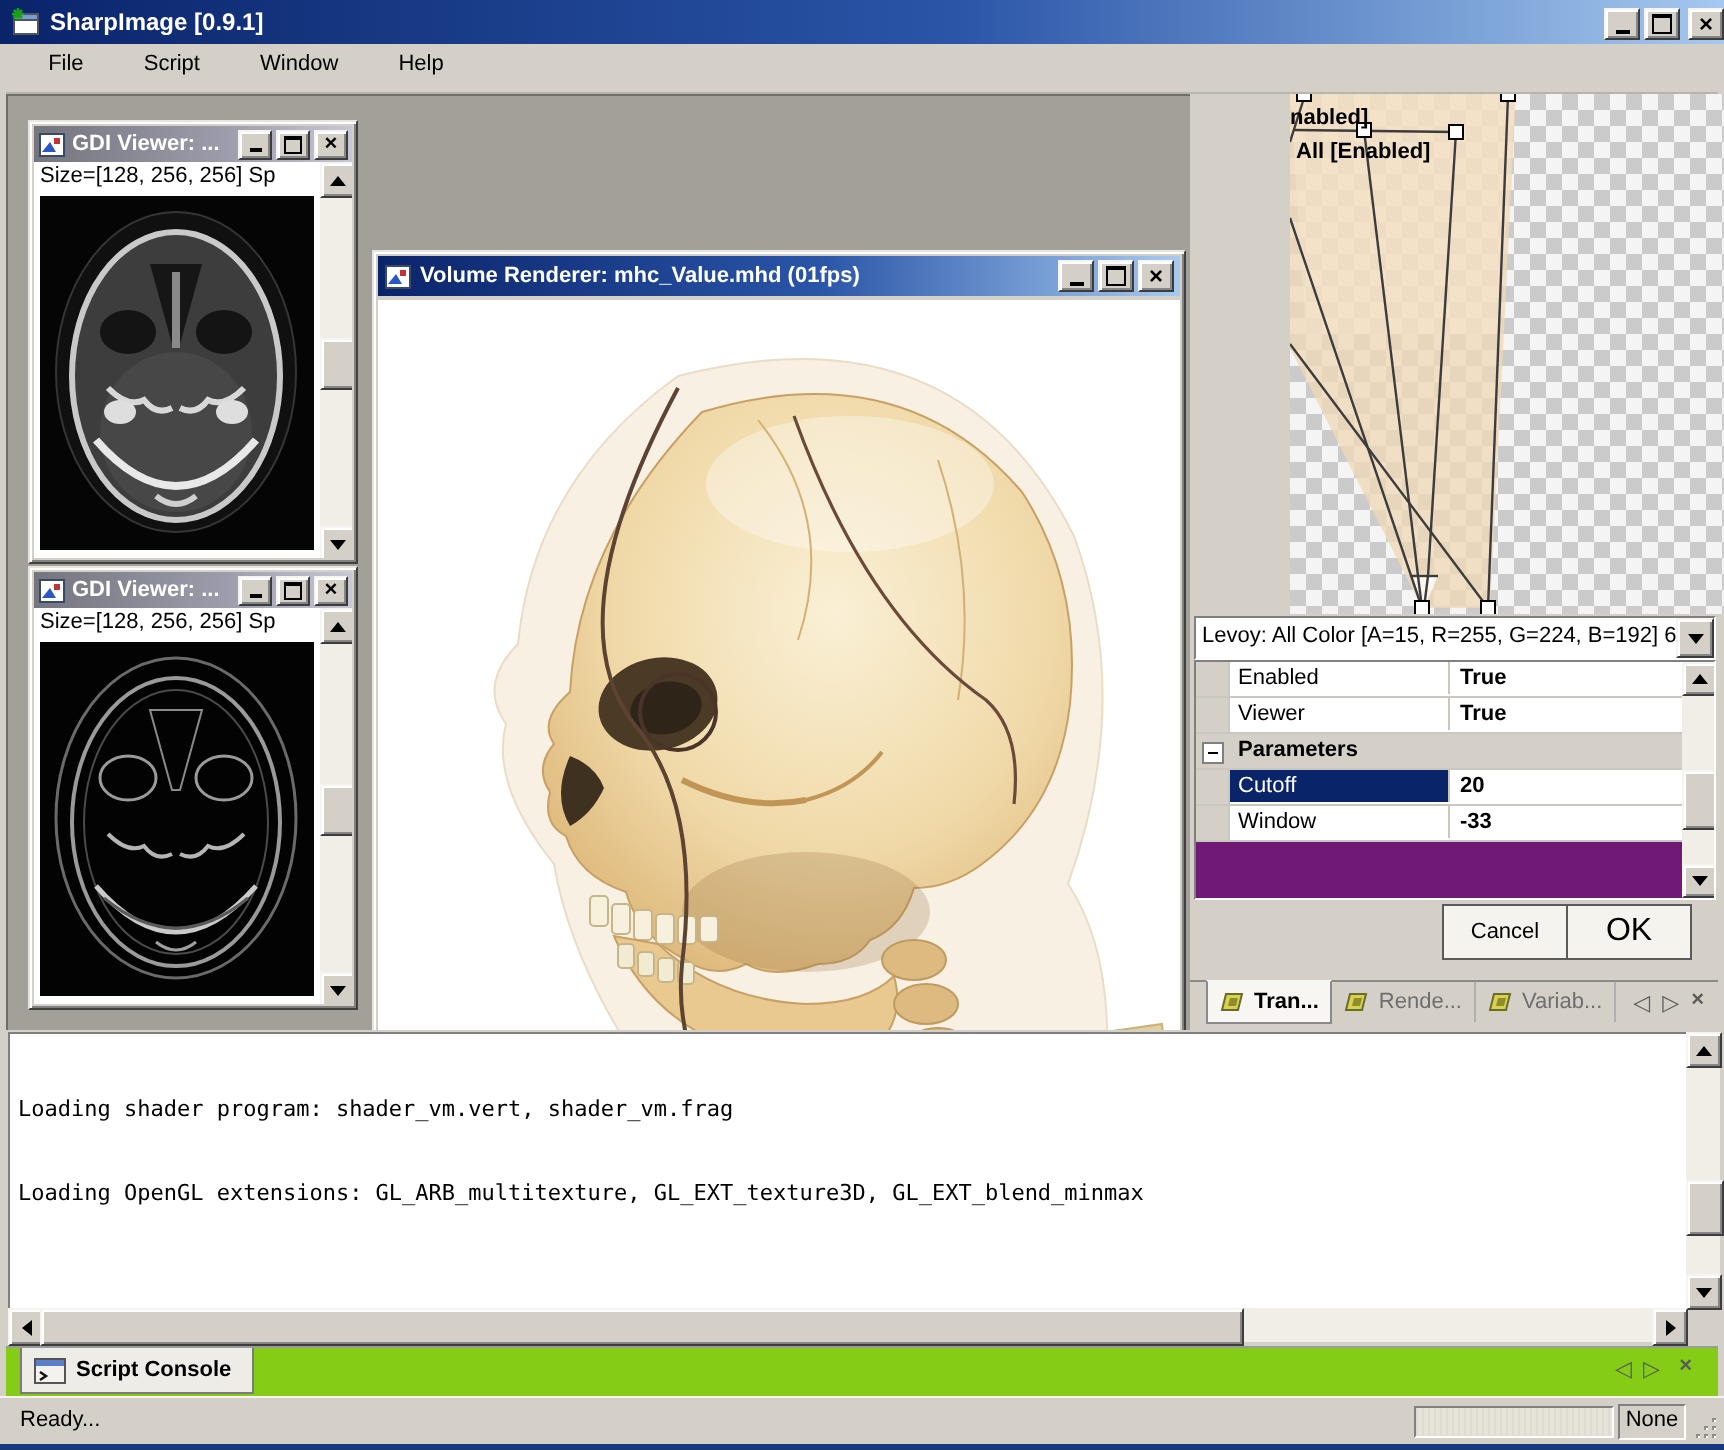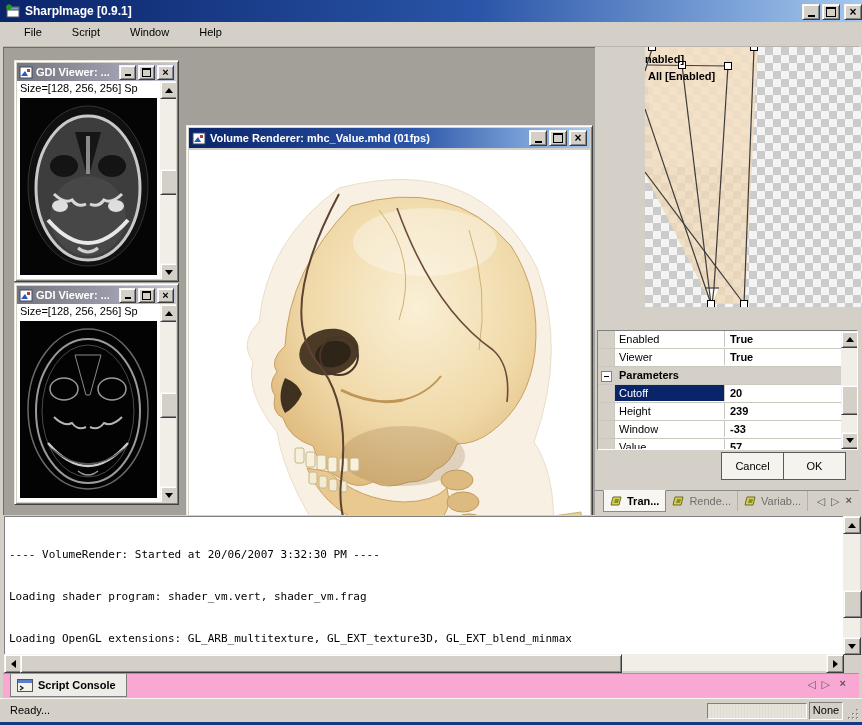--- a/index.html
+++ b/index.html
@@ -300,20 +300,26 @@
             <rect x="79.5" y="15.5" width="7" height="7"></rect>
             <rect x="105.5" y="-3.5" width="7" height="7"></rect>
             <rect x="62.5" y="253.5" width="7" height="7"></rect>
             <rect x="95.5" y="253.5" width="7" height="7"></rect>
           </g>
         </svg>
         <div class="abs" style="left:0;top:6px;font-weight:bold;">nabled]</div>
         <div class="abs" style="left:3px;top:23px;font-weight:bold;">All [Enabled]</div>
       </div>
 
+      <div class="abs sunken" style="left:2px;top:261px;width:259px;height:20px;background:#fff;overflow:hidden;">
+        <div style="position:absolute;left:3px;top:3px;white-space:nowrap;">Levoy: All Color [A=15, R=255, G=224, B=192] 6</div>
+        <span class="sbtn" style="right:0;top:0;width:17px;height:18px;">
+            <span class="tri-dn"></span>
+          </span>
+      </div>
 
       <div class="abs sunken" style="left:2px;top:283px;width:259px;height:118px;background:#701a75;overflow:hidden;">
         <div class="grid-row">
           <span class="grid-gutter"></span>
           <span class="grid-name">Enabled</span>
           <span class="grid-val">True</span>
         </div>
         <div class="grid-row">
           <span class="grid-gutter"></span>
           <span class="grid-name">Viewer</span>
@@ -327,47 +333,37 @@
           </span>
           <span style="position:absolute;left:21px;top:0;height:16px;line-height:16px;font-weight:bold;">Parameters</span>
         </div>
         <div class="grid-row">
           <span class="grid-gutter"></span>
           <span class="grid-name" style="background:#0a246a;color:#fff;">Cutoff</span>
           <span class="grid-val">20</span>
         </div>
         <div class="grid-row">
           <span class="grid-gutter"></span>
-          <span class="grid-name">Height</span>
-          <span class="grid-val">239</span>
-        </div>
-        <div class="grid-row">
-          <span class="grid-gutter"></span>
           <span class="grid-name">Window</span>
           <span class="grid-val">-33</span>
-        </div>
-        <div class="grid-row">
-          <span class="grid-gutter"></span>
-          <span class="grid-name">Value</span>
-          <span class="grid-val">57</span>
         </div>
 
         <div class="abs" style="right:0;top:0;width:16px;height:116px;background:#f0eee6;">
           <span class="sbtn" style="left:0;top:0;height:15px;">
               <span class="tri-up"></span>
             </span>
           <span class="sthumb" style="left:0;top:54px;width:16px;height:28px;"></span>
           <span class="sbtn" style="left:0;top:101px;height:15px;">
               <span class="tri-dn"></span>
             </span>
         </div>
       </div>
 
       <button class="abs" style="left:126px;top:405px;width:63px;height:28px;background:#f4f3ee;border:1px solid #5a5a5a;font-family:'Liberation Sans',sans-serif;font-size:11px;">Cancel</button>
-      <button class="abs" style="left:188px;top:405px;width:63px;height:28px;background:#f4f3ee;border:1px solid #5a5a5a;font-family:'Liberation Sans',sans-serif;font-size:11px;">OK</button>
+      <button class="abs" style="left:188px;top:405px;width:63px;height:28px;background:#f4f3ee;border:1px solid #5a5a5a;font-family:'Liberation Sans',sans-serif;font-size:16px;">OK</button>
 
       <div class="abs" style="left:0;top:443px;width:264px;height:25px;border-top:1px solid #8a8a8a;display:flex;align-items:flex-start;">
         <span style="width:8px;"></span>
         <span class="ptab active">
           <svg width="13" height="12">
               <path d="M3,2 L11,2 L9,10 L1,10 Z" fill="#d6d24e" stroke="#6b6b2a"></path>
               <path d="M5,4 L9,4 L8,8 L4,8 Z" fill="#8f8c2e"></path>
             </svg>
           <span>Tran...</span>
         </span>
@@ -389,21 +385,20 @@
         <span class="navglyph" style="margin-top:4px;">◁</span>
         <span class="navglyph" style="margin-top:4px;">▷</span>
         <span class="navglyph" style="margin-top:3px;font-weight:bold;margin-right:4px;">×</span>
       </div>
     </div>
   </div>
 
   <div class="abs" style="left:3px;top:515px;width:856px;height:158px;background:#d4d0c8;">
     <div class="abs" style="left:1px;top:1px;width:839px;height:137px;background:#fff;border:1px solid #808080;border-right:none;overflow:hidden;">
       <div class="mono" style="padding:3px 0 0 4px;">
-        <div>---- VolumeRender: Started at 20/06/2007 3:32:30 PM ----</div>
         <div>Loading shader program: shader_vm.vert, shader_vm.frag</div>
         <div>Loading OpenGL extensions: GL_ARB_multitexture, GL_EXT_texture3D, GL_EXT_blend_minmax</div>
         
         
         
         
         
       </div>
     </div>
     <div class="abs" style="left:840px;top:1px;width:17px;height:137px;background:#f0eee6;">
@@ -419,21 +414,21 @@
       <span class="sbtn" style="left:0;top:0;height:17px;">
           <span class="tri-lf"></span>
         </span>
       <span class="sthumb" style="left:16px;top:0;width:600px;height:17px;"></span>
       <span class="sbtn" style="left:822px;top:0;height:17px;">
           <span class="tri-rt"></span>
         </span>
     </div>
   </div>
 
-  <div class="abs" style="left:3px;top:673px;width:856px;height:25px;background:#f9a8d4;border-top:1px solid #9a9a9a;">
+  <div class="abs" style="left:3px;top:673px;width:856px;height:25px;background:#84cc16;border-top:1px solid #9a9a9a;">
     <div class="abs" style="left:7px;top:0;height:22px;padding:0 10px 0 6px;display:flex;align-items:center;gap:5px;background:#eeece6;border:1px solid #7b7b7b;border-top:none;font-weight:bold;">
       <svg width="16" height="13">
         <rect x="0.5" y="0.5" width="15" height="12" fill="#f4f2ec" stroke="#555"></rect>
         <rect x="1" y="1" width="14" height="3" fill="#5a7ec7"></rect>
         <path d="M3,7 L6,9 L3,11" stroke="#111" stroke-width="1.2" fill="none"></path>
       </svg>
       <span>Script Console</span>
     </div>
     <span class="abs" style="right:40px;top:4px;"><span class="navglyph">◁</span></span>
     <span class="abs" style="right:26px;top:4px;"><span class="navglyph">▷</span></span>

